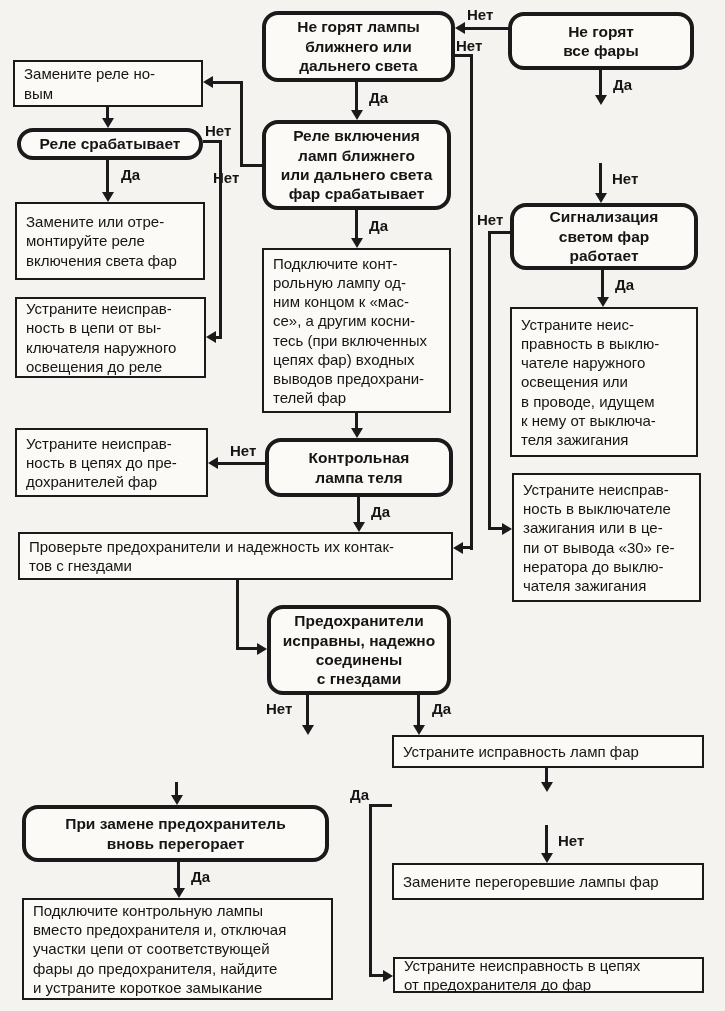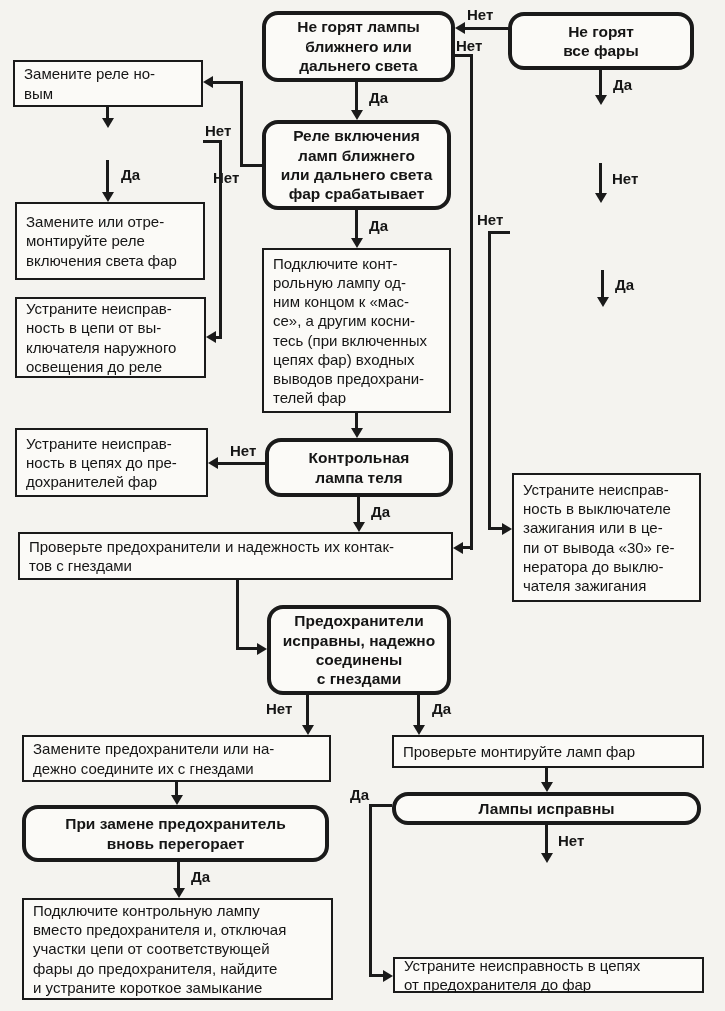--- a/index.html
+++ b/index.html
@@ -18,20 +18,23 @@
 </style>
 </head>
 <body>
 
 <div id="canvas">
 
   <div class="node action" style="left:13px;top:60px;width:190px;height:47px">
       <span>Замените реле но-
 вым</span>
     </div>
+  <div class="node decision" style="left:17px;top:128px;width:186px;height:32px">
+      <span>Реле срабатывает</span>
+    </div>
   <div class="node action" style="left:15px;top:202px;width:190px;height:78px">
       <span>Замените или отре-
 монтируйте реле
 включения света фар</span>
     </div>
   <div class="node action" style="left:15px;top:297px;width:191px;height:81px">
       <span>Устраните неисправ-
 ность в цепи от вы-
 ключателя наружного
 освещения до реле</span>
@@ -69,57 +72,67 @@
     </div>
   <div class="node action" style="left:18px;top:532px;width:435px;height:48px">
       <span>Проверьте предохранители и надежность их контак-
 тов с гнездами</span>
     </div>
 
   <div class="node decision" style="left:508px;top:12px;width:186px;height:58px">
       <span>Не горят
 все фары</span>
     </div>
+  <div class="node decision" style="left:510px;top:203px;width:188px;height:67px">
+      <span>Сигнализация
+светом фар
+работает</span>
+    </div>
+  <div class="node action" style="left:510px;top:307px;width:188px;height:150px">
+      <span>Устраните неис-
+правность в выклю-
+чателе наружного
+освещения или
+в проводе, идущем
+к нему от выключа-
+теля зажигания</span>
+    </div>
   <div class="node action" style="left:512px;top:473px;width:189px;height:129px">
       <span>Устраните неисправ-
 ность в выключателе
 зажигания или в це-
 пи от вывода «30» ге-
 нератора до выклю-
 чателя зажигания</span>
     </div>
 
   <div class="node decision" style="left:267px;top:605px;width:184px;height:90px">
       <span>Предохранители
 исправны, надежно
 соединены
 с гнездами</span>
     </div>
 
-  <div class="node action" style="left:22px;top:735px;width:309px;height:47px">
-      <span>Замените предохранители или на-
-дежно соедините их с гнездами</span>
-    </div>
   <div class="node decision" style="left:22px;top:805px;width:307px;height:57px">
       <span>При замене предохранитель
 вновь перегорает</span>
     </div>
   <div class="node action" style="left:22px;top:898px;width:311px;height:102px">
-      <span>Подключите контрольную лампу
+      <span>Подключите контрольную лампы
 вместо предохранителя и, отключая
 участки цепи от соответствующей
 фары до предохранителя, найдите
 и устраните короткое замыкание</span>
     </div>
 
   <div class="node action" style="left:392px;top:735px;width:312px;height:33px">
-      <span>Проверьте монтируйте ламп фар</span>
-    </div>
-  <div class="node decision" style="left:392px;top:792px;width:309px;height:33px">
-      <span>Лампы исправны</span>
+      <span>Устраните исправность ламп фар</span>
+    </div>
+  <div class="node action" style="left:392px;top:863px;width:312px;height:37px">
+      <span>Замените перегоревшие лампы фар</span>
     </div>
   <div class="node action" style="left:393px;top:957px;width:311px;height:36px">
       <span>Устраните неисправность в цепях
 от предохранителя до фар</span>
     </div>
 
   <div class="seg" style="left:465px;top:27px;width:43px;height:3px"></div>
   <div class="arr a-left" style="left:455px;top:22px"></div>
   <span class="lbl" style="left:467px;top:6px">Нет</span>
 

